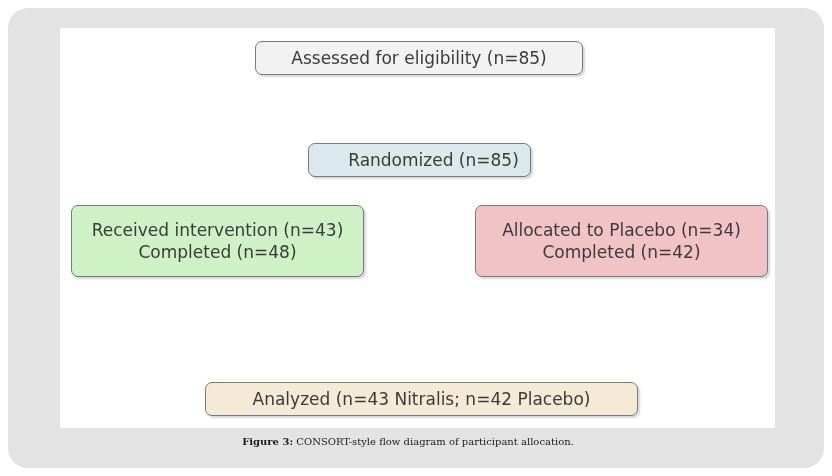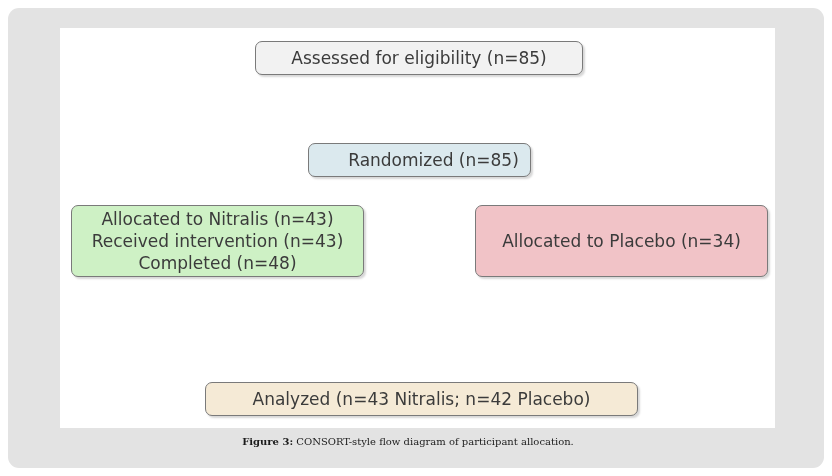--- a/index.html
+++ b/index.html
@@ -15,21 +15,21 @@
   }
 
   
   #figure-panel {
     position: absolute;
     left: 8px;
     top: 8px;
     width: 816px;
     height: 460px;
     background: #e3e3e3;
-    border-radius: 11px;
+    border-radius: 20px;
     box-sizing: border-box;
   }
 
   
   #diagram-canvas {
     position: absolute;
     left: 52px;   
     top: 20px;    
     width: 715px; 
     height: 400px;
@@ -115,27 +115,27 @@
 
     <div class="flow-box" id="box-assessed" style="background: rgb(242, 242, 242);">
       <span class="line">Assessed for eligibility (n=85)</span>
     </div>
 
     <div class="flow-box" id="box-randomized" style="background: rgb(219, 233, 238); padding-left: 28px;">
       <span class="line">Randomized (n=85)</span>
     </div>
 
     <div class="flow-box" id="box-allocated-treatment" style="background: rgb(206, 241, 197);">
-      <span class="line">Allocated to Nitralis (n=43)</span>
       <span class="line">Received intervention (n=43)</span>
       <span class="line">Completed (n=48)</span>
     </div>
 
     <div class="flow-box" id="box-allocated-control" style="background: rgb(241, 195, 199);">
       <span class="line">Allocated to Placebo (n=34)</span>
+      <span class="line">Completed (n=42)</span>
     </div>
 
     <div class="flow-box" id="box-analyzed" style="background: rgb(245, 234, 214);">
       <span class="line">Analyzed (n=43 Nitralis; n=42 Placebo)</span>
     </div>
 
   </div>
 
   <div id="figure-caption">
     <span class="caption-label">Figure 3:</span><span> CONSORT-style flow diagram of participant allocation.</span>

